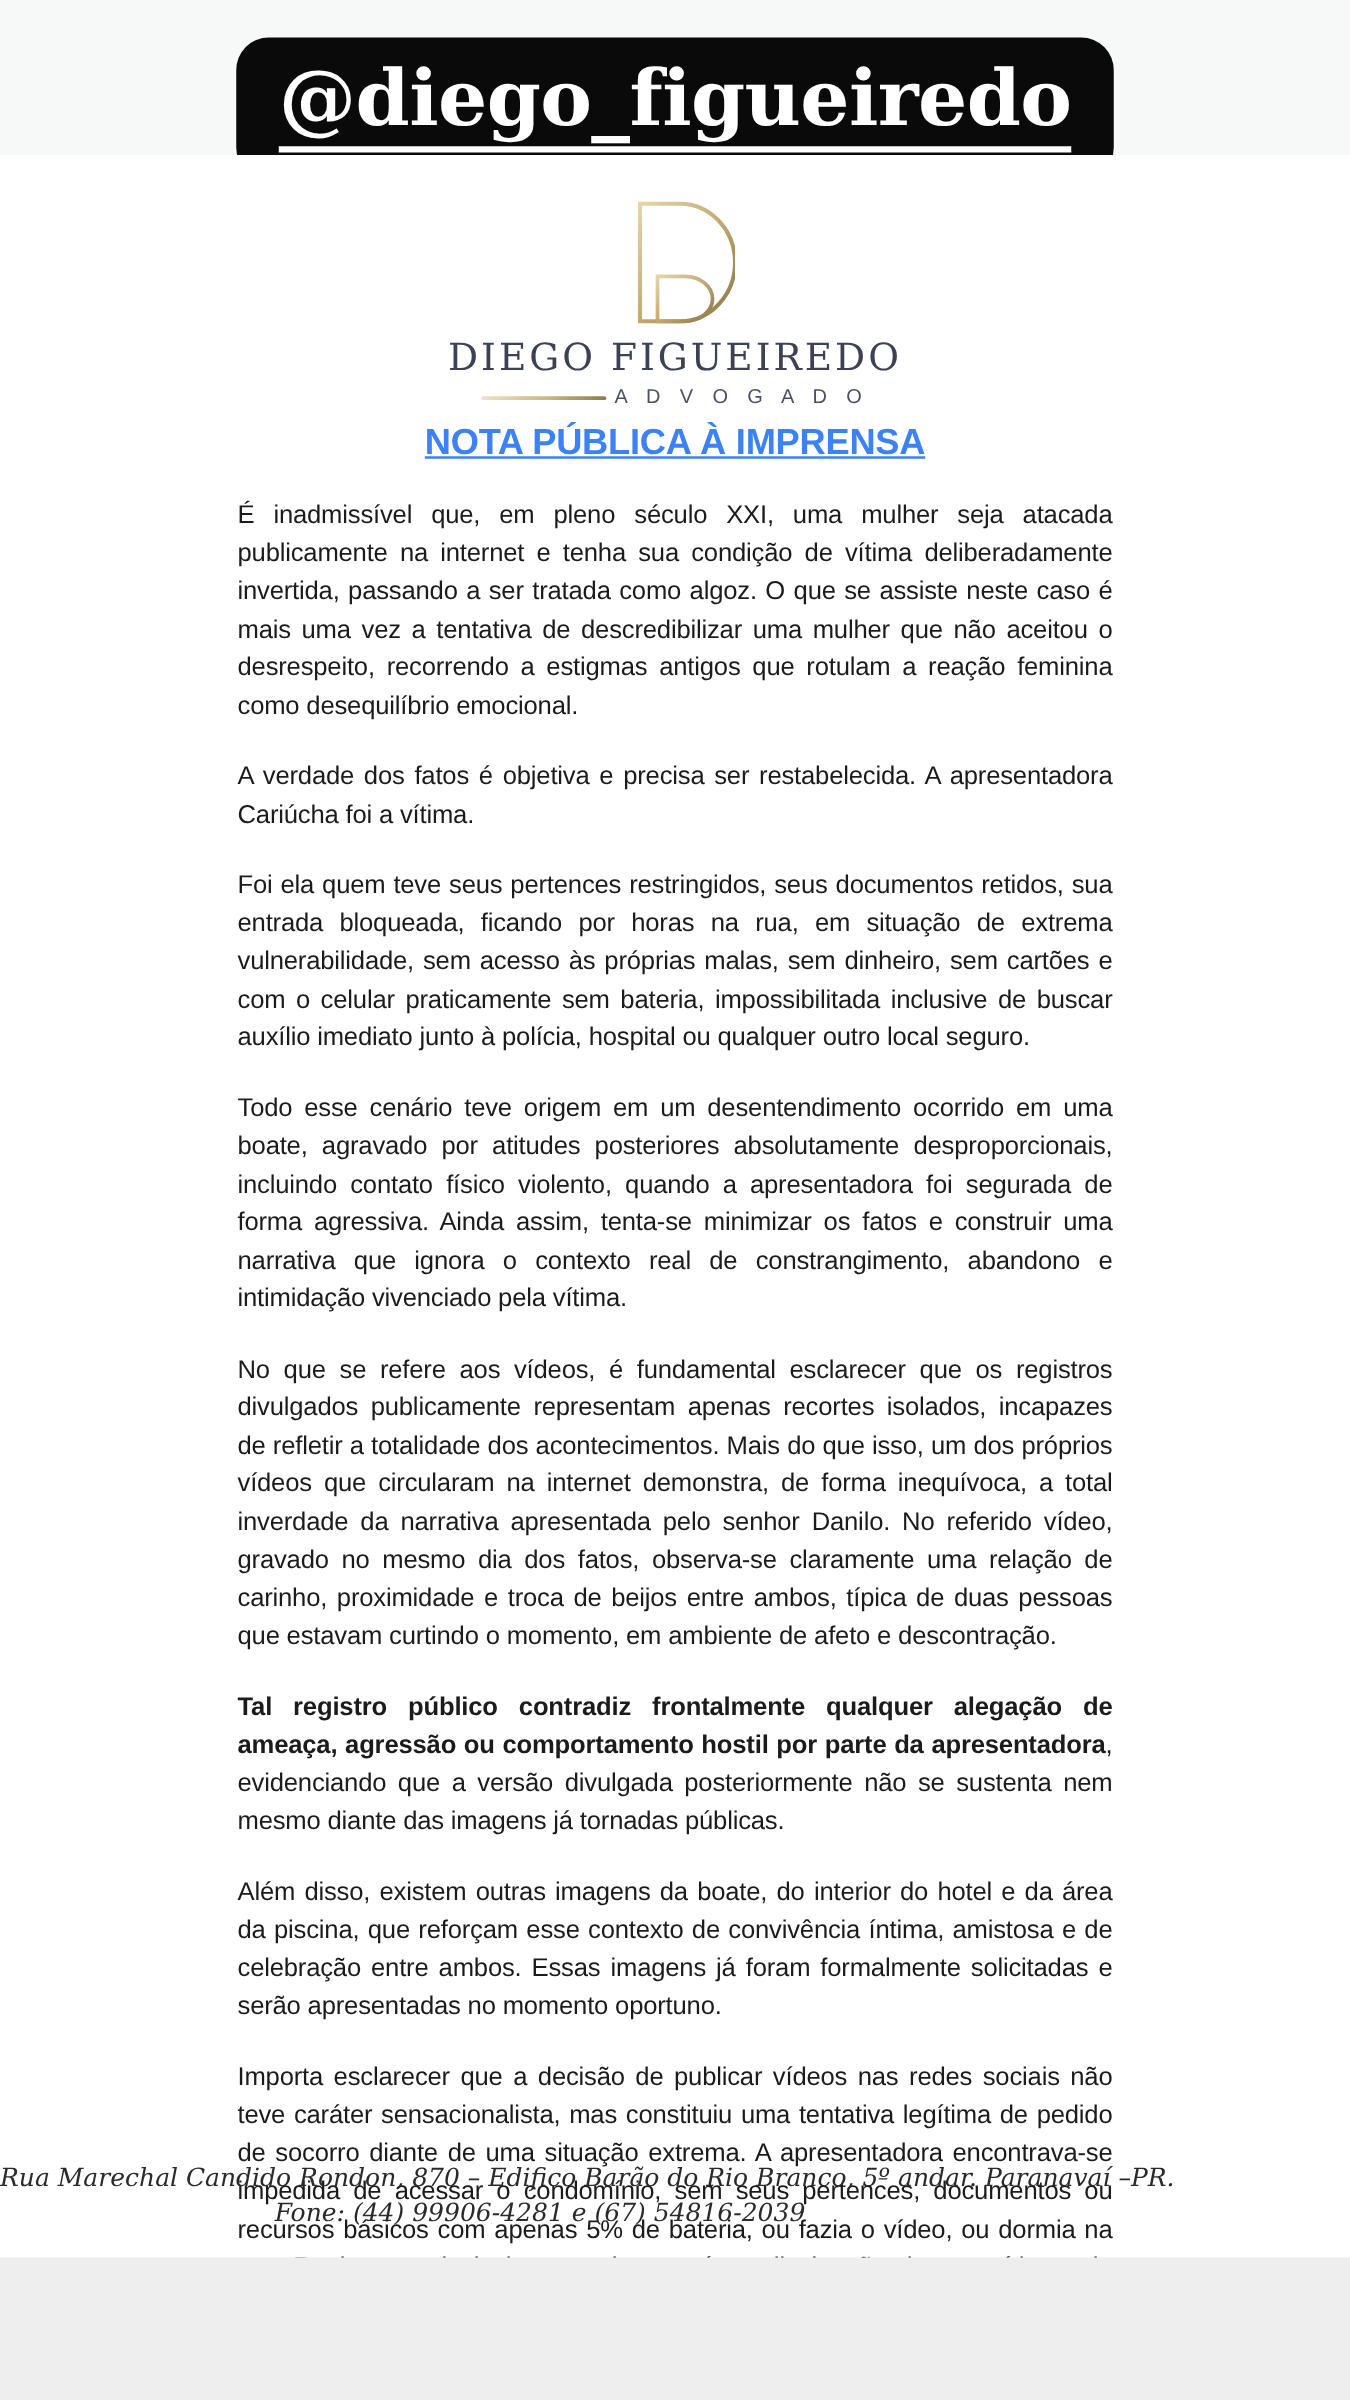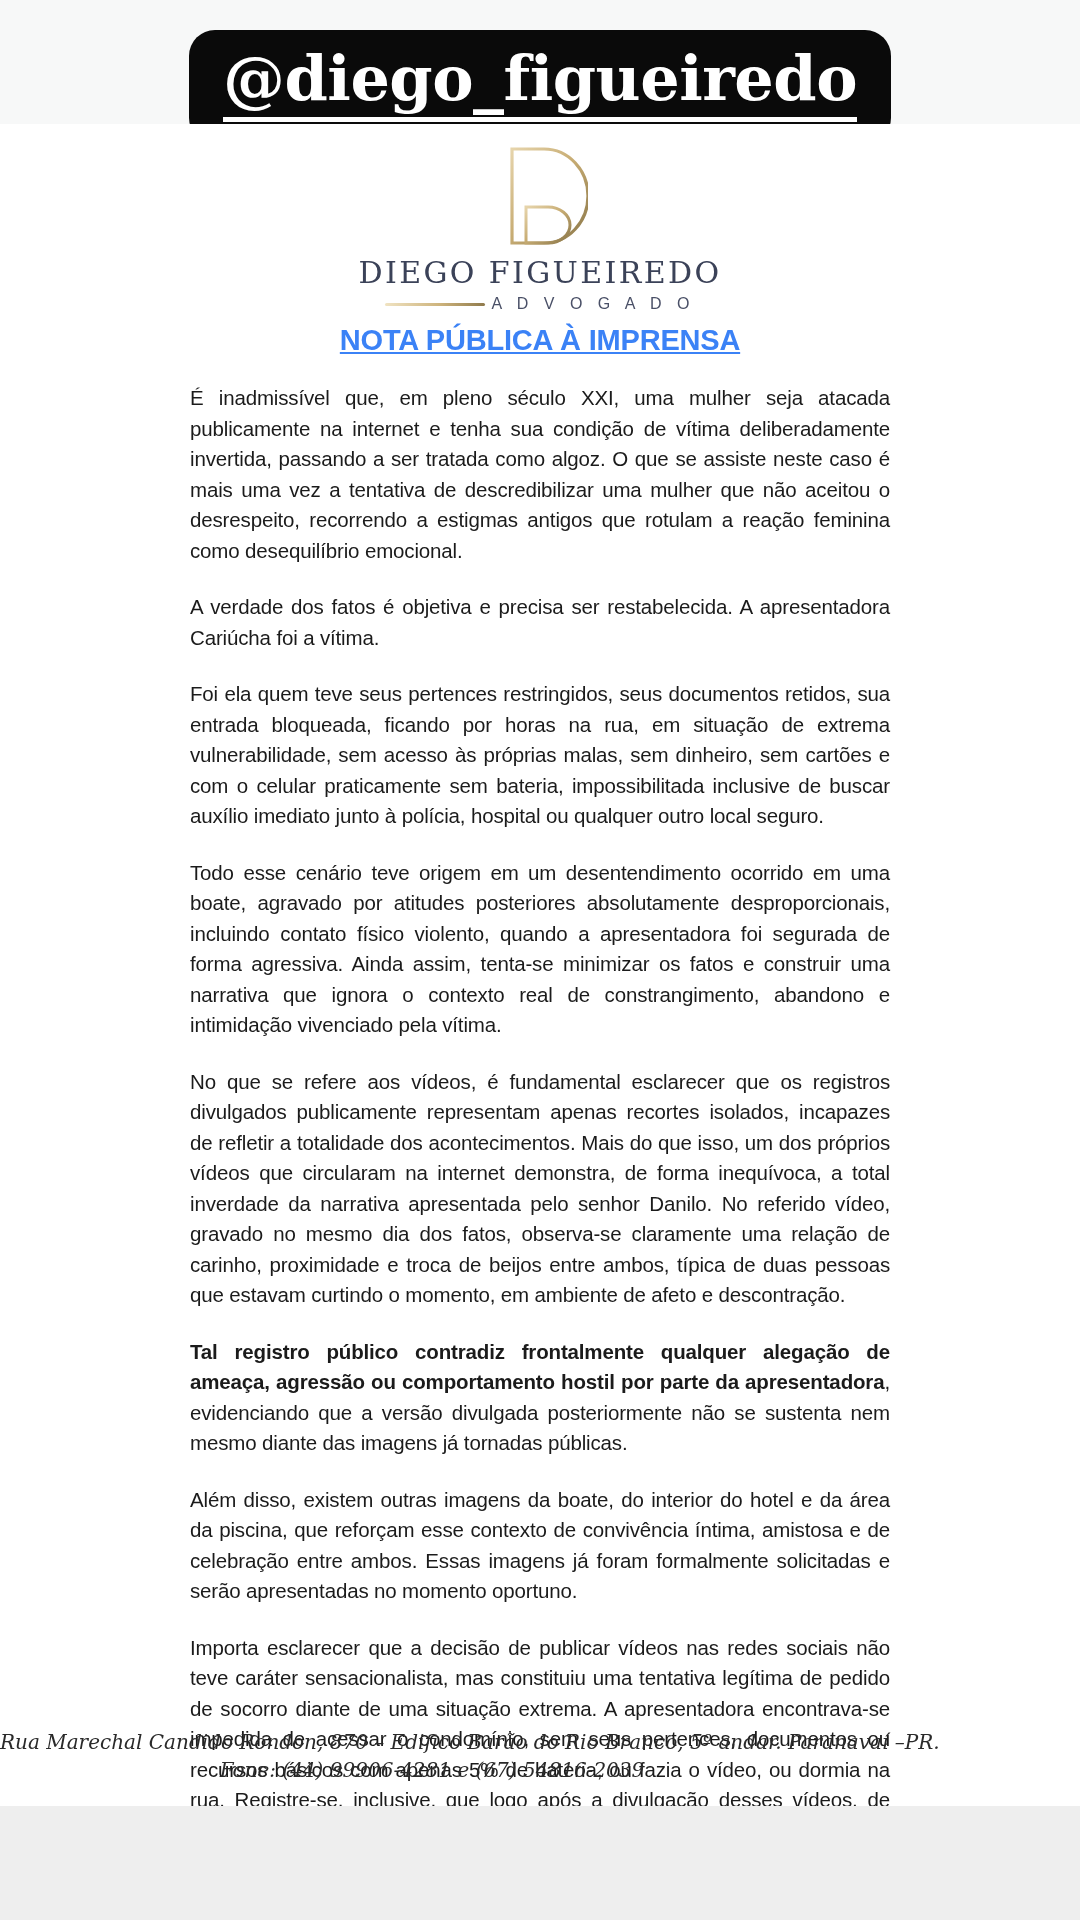--- a/index.html
+++ b/index.html
@@ -58,21 +58,21 @@
 
   
   .sheet {
     position: absolute;
     top: 124px;
     left: 0;
     width: 1080px;
     height: 1682px;
     background: #ffffff;
     box-sizing: border-box;
-    padding: 0;
+    padding: 14px;
   }
 
   
   .letterhead {
     padding-top: 20px;
     display: flex;
     flex-direction: column;
     align-items: center;
   }
   .logo-mark {

